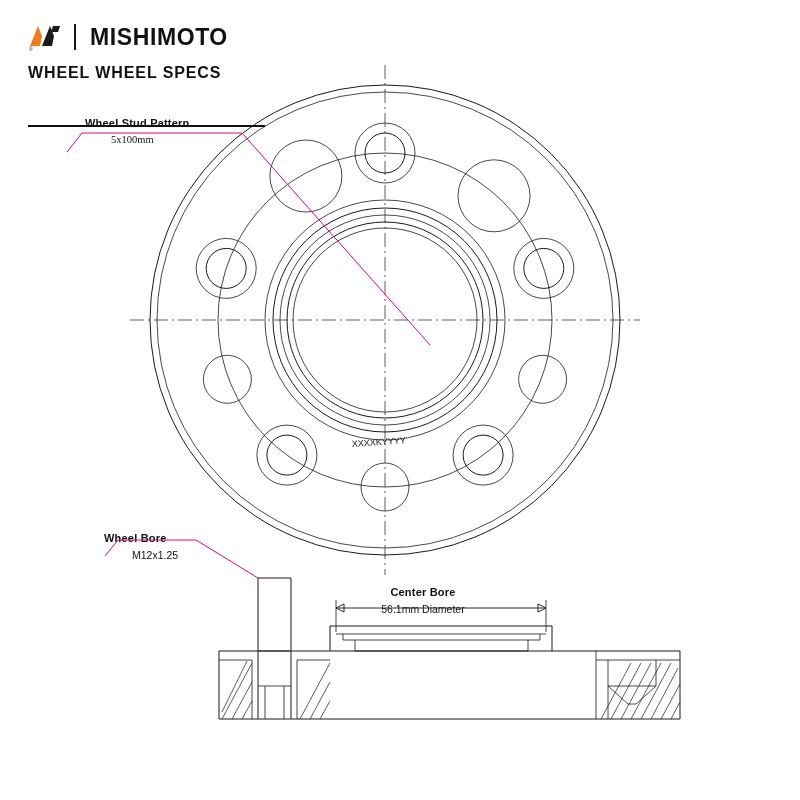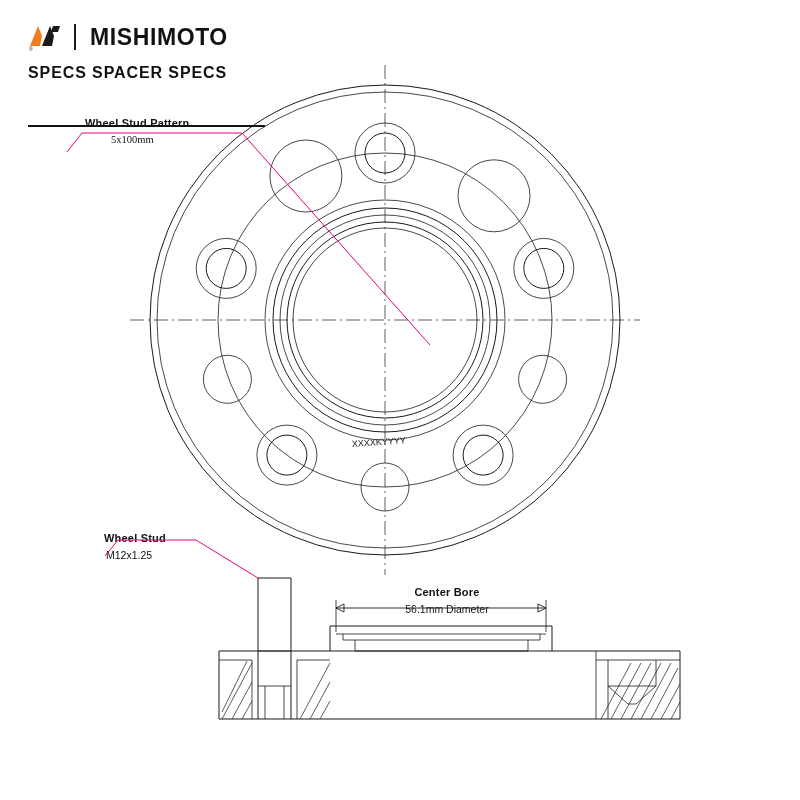--- a/index.html
+++ b/index.html
@@ -82,23 +82,23 @@
   }
   .callout .value {
     font-size: 10.5px;
     color: #111111;
     margin-top: 5px;
     white-space: nowrap;
   }
   .callout.stud-pattern { left: 85px; top: 117px; }
   .callout.stud-pattern .value { margin-left: 26px; font-family: Liberation Serif, serif; }
   .callout.wheel-stud { left: 104px; top: 532px; }
-  .callout.wheel-stud .value { margin-left: 2px; }
+  .callout.wheel-stud .value { margin-left: 28px; }
   .callout.center-bore {
-    left: 342px;
+    left: 318px;
     top: 586px;
     width: 210px;
     text-align: center;
   }
   .callout.center-bore .title,
   .callout.center-bore .value { white-space: nowrap; }
   .callout.center-bore .value { }
 
   
   svg.layer {
@@ -128,31 +128,31 @@
         <svg width="34" height="30" viewBox="0 0 34 30">
           <path d="M2 24 L10 4 L14 14 L12 24 Z" fill="#f07c1e"></path>
           <path d="M14 24 L22 4 L26 14 L24 24 Z" fill="#1a1a1a"></path>
           <path d="M25 4 L32 4 L30 10 L23 10 Z" fill="#1a1a1a"></path>
           <text x="1" y="29" font-size="5" fill="#1a1a1a" font-family="Liberation Sans, sans-serif">®</text>
         </svg>
       </span>
       <span class="brand-divider"></span>
       <span class="brand-name">MISHIMOTO</span>
     </div>
-    <div class="brand-sub">SPECS SPACER SPECS</div>
+    <div class="brand-sub">WHEEL WHEEL SPECS</div>
     <div class="header-rule"></div>
   </div>
 
   <div class="callout stud-pattern">
     <div class="title">Wheel Stud Pattern</div>
     <div class="value">5x100mm</div>
   </div>
 
   <div class="callout wheel-stud">
-    <div class="title">Wheel Stud</div>
+    <div class="title">Wheel Bore</div>
     <div class="value">M12x1.25</div>
   </div>
 
   <div class="callout center-bore">
     <div class="title">Center Bore</div>
     <div class="value">56.1mm Diameter</div>
   </div>
 
   <svg class="layer" viewBox="0 0 800 800">
     <g>

